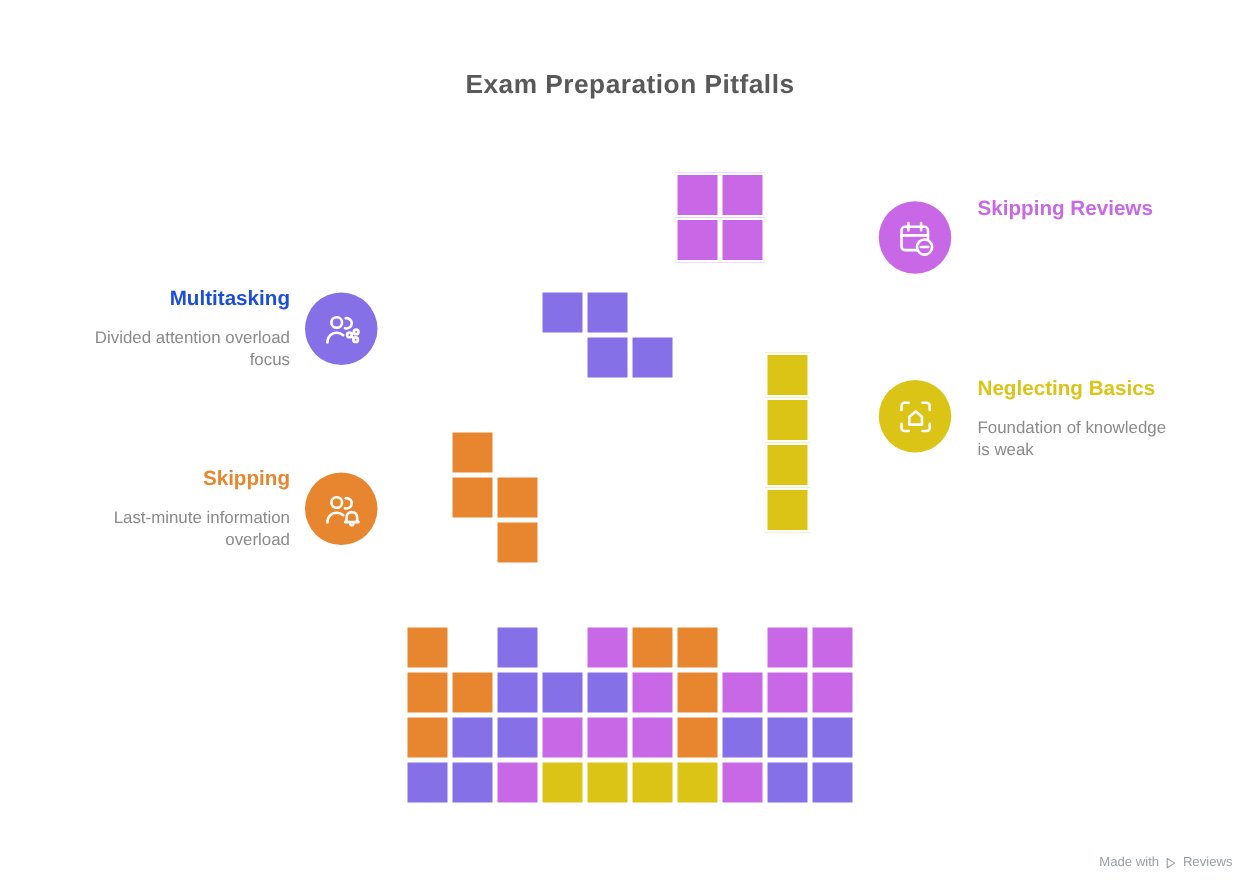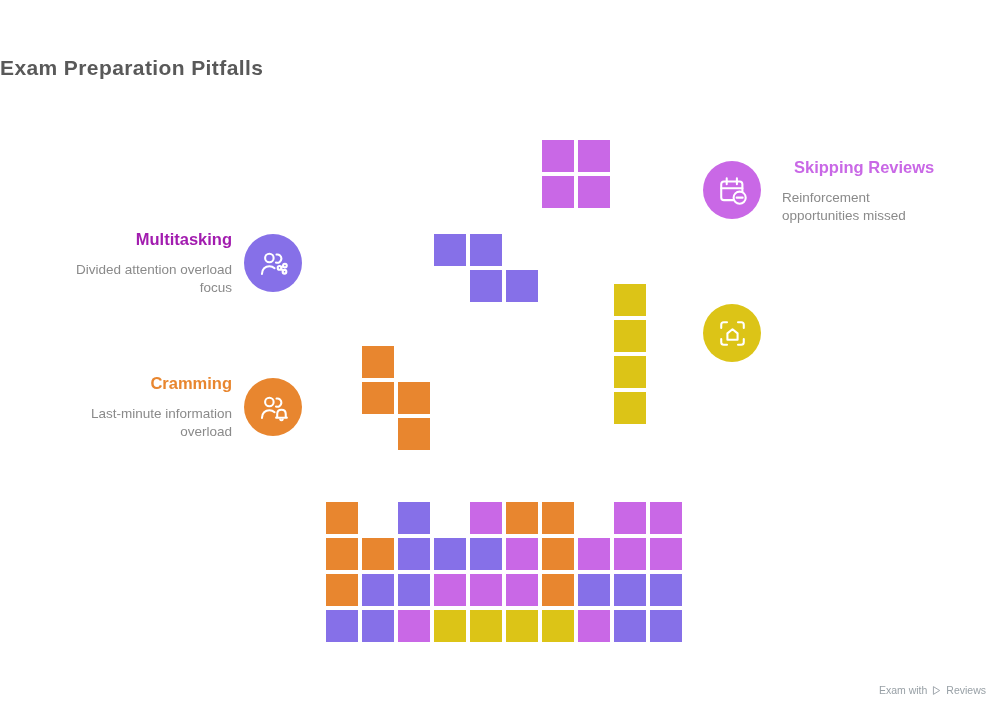--- a/index.html
+++ b/index.html
@@ -1,20 +1,20 @@
 <!DOCTYPE html>
 <html><head>
 <meta charset="utf-8">
 <style>
   * { margin:0; padding:0; box-sizing:border-box; }
   html,body { background:#ffffff; }
   body { font-family:"Liberation Sans", sans-serif; }
   .page { position:relative; width:1008px; height:714px; background:#ffffff; overflow:hidden; }
 
-  .title { position:absolute; top:56px; left:0; width:100%; 
+  .title { position:absolute; top:56px; left:0; width:100%; text-align:center;
            font-size:21px; font-weight:bold; color:#595959; letter-spacing:.4px; }
 
   .item { position:absolute; }
   .item .heading { font-size:16.5px; font-weight:bold; margin-bottom:12px; white-space:nowrap; }
   .item .desc { font-size:13.5px; color:#8a8a8a; line-height:1.32; }
   .item.right-align { text-align:right; }
 
   .badge { position:absolute; width:58px; height:58px; border-radius:50%;
            display:flex; align-items:center; justify-content:center; }
   .badge svg { width:33px; height:33px; stroke:#ffffff; fill:none;
@@ -28,62 +28,65 @@
                 stroke-linecap:round; stroke-linejoin:round; }
 </style>
 </head>
 <body>
 
 <div class="page">
 
   <div class="title">Exam Preparation Pitfalls</div>
 
   <div class="item right-align" style="left:54px; top:230px; width:178px;">
-    <div class="heading" style="color: #a21caf;">Multitasking</div>
+    <div class="heading" style="color: #1d4ed8;">Multitasking</div>
     <div class="desc">Divided attention overload focus</div>
   </div>
   <div class="badge" style="left: 244px; top: 234px; background: rgb(134, 112, 232); --bg: #8670E8;">
     <svg viewBox="0 0 24 24">
       <circle cx="9" cy="8" r="3.1"></circle>
       <path d="M3.6 19.6c0-3.4 2.4-5.6 5.4-5.6 1.5 0 2.8.5 3.8 1.4"></path>
       <path d="M14.2 5.5a3 3 0 1 1-.4 5.8"></path>
       <circle cx="16.4" cy="15.2" r="1.35"></circle>
       <circle cx="20.3" cy="13.5" r="1.35"></circle>
       <circle cx="20" cy="18" r="1.35"></circle>
       <path d="M17.7 14.6l1.4-.6M17.6 15.9l1.3 1.3"></path>
     </svg>
   </div>
 
   <div class="item right-align" style="left:54px; top:374px; width:178px;">
-    <div class="heading" style="color: rgb(232, 134, 47);">Cramming</div>
+    <div class="heading" style="color: rgb(232, 134, 47);">Skipping</div>
     <div class="desc">Last-minute information overload</div>
   </div>
   <div class="badge" style="left: 244px; top: 378px; background: rgb(232, 134, 47); --bg: #E8862F;">
     <svg viewBox="0 0 24 24">
       <circle cx="9" cy="8" r="3.1"></circle>
       <path d="M3.6 19.6c0-3.4 2.4-5.6 5.4-5.6 1.5 0 2.8.5 3.8 1.4"></path>
       <path d="M14.2 5.5a3 3 0 1 1-.4 5.8"></path>
       <path d="M17.8 13.6c-1.9 0-3.1 1.4-3.1 3.2v1.7l-.8.9h7.8l-.8-.9v-1.7c0-1.8-1.2-3.2-3.1-3.2z"></path>
       <path d="M16.9 20.7a1 1 0 0 0 1.8 0"></path>
     </svg>
   </div>
 
   <div class="item" style="left:782px; top:158px; width:160px;">
-    <div class="heading" style="color: rgb(201, 104, 230); margin-left: 12px;">Skipping Reviews</div>
-    <div class="desc">Reinforcement opportunities missed</div>
+    <div class="heading" style="color: rgb(201, 104, 230);">Skipping Reviews</div>
   </div>
   <div class="badge" style="left: 703px; top: 161px; background: rgb(201, 104, 230); --bg: #C968E6;">
     <svg viewBox="0 0 24 24">
       <rect x="3.8" y="5.4" width="15.4" height="13.6" rx="2"></rect>
       <path d="M7.8 3.2v4.2M15.2 3.2v4.2M3.8 10.4h15.4"></path>
       <circle cx="17.2" cy="17.2" r="4.4" style="fill:var(--bg)"></circle>
       <path d="M15 17.2h4.4"></path>
     </svg>
   </div>
 
+  <div class="item" style="left:782px; top:302px; width:158px;">
+    <div class="heading" style="color: rgb(220, 196, 23);">Neglecting Basics</div>
+    <div class="desc">Foundation of knowledge is weak</div>
+  </div>
   <div class="badge" style="left: 703px; top: 304px; background: rgb(220, 196, 23); --bg: #DCC417;">
     <svg viewBox="0 0 24 24">
       <path d="M8 3.8H5.6A1.8 1.8 0 0 0 3.8 5.6V8"></path>
       <path d="M16 3.8h2.4a1.8 1.8 0 0 1 1.8 1.8V8"></path>
       <path d="M20.2 16v2.4a1.8 1.8 0 0 1-1.8 1.8H16"></path>
       <path d="M3.8 16v2.4a1.8 1.8 0 0 0 1.8 1.8H8"></path>
       <path d="M8.3 16.5v-4.6l3.7-3 3.7 3v4.6z"></path>
     </svg>
   </div>
 
@@ -147,20 +150,20 @@
         <div class="cell" style="left: 468px; top: 608px; width: 36px; height: 36px; background: rgb(220, 196, 23);"></div>
         <div class="cell" style="left: 504px; top: 608px; width: 36px; height: 36px; background: rgb(220, 196, 23);"></div>
         <div class="cell" style="left: 540px; top: 608px; width: 36px; height: 36px; background: rgb(220, 196, 23);"></div>
         <div class="cell" style="left: 576px; top: 608px; width: 36px; height: 36px; background: rgb(201, 104, 230);"></div>
         <div class="cell" style="left: 612px; top: 608px; width: 36px; height: 36px; background: rgb(134, 112, 232);"></div>
         <div class="cell" style="left: 648px; top: 608px; width: 36px; height: 36px; background: rgb(134, 112, 232);"></div>
       </div>
     </div>
 
   <div class="footer">
-    <span>Exam with</span>
+    <span>Made with</span>
     <svg viewBox="0 0 24 24">
       <path d="M6 4l13 8-13 8z"></path>
     </svg>
     <span>Reviews</span>
   </div>
 
 </div>
 
 </body></html>

